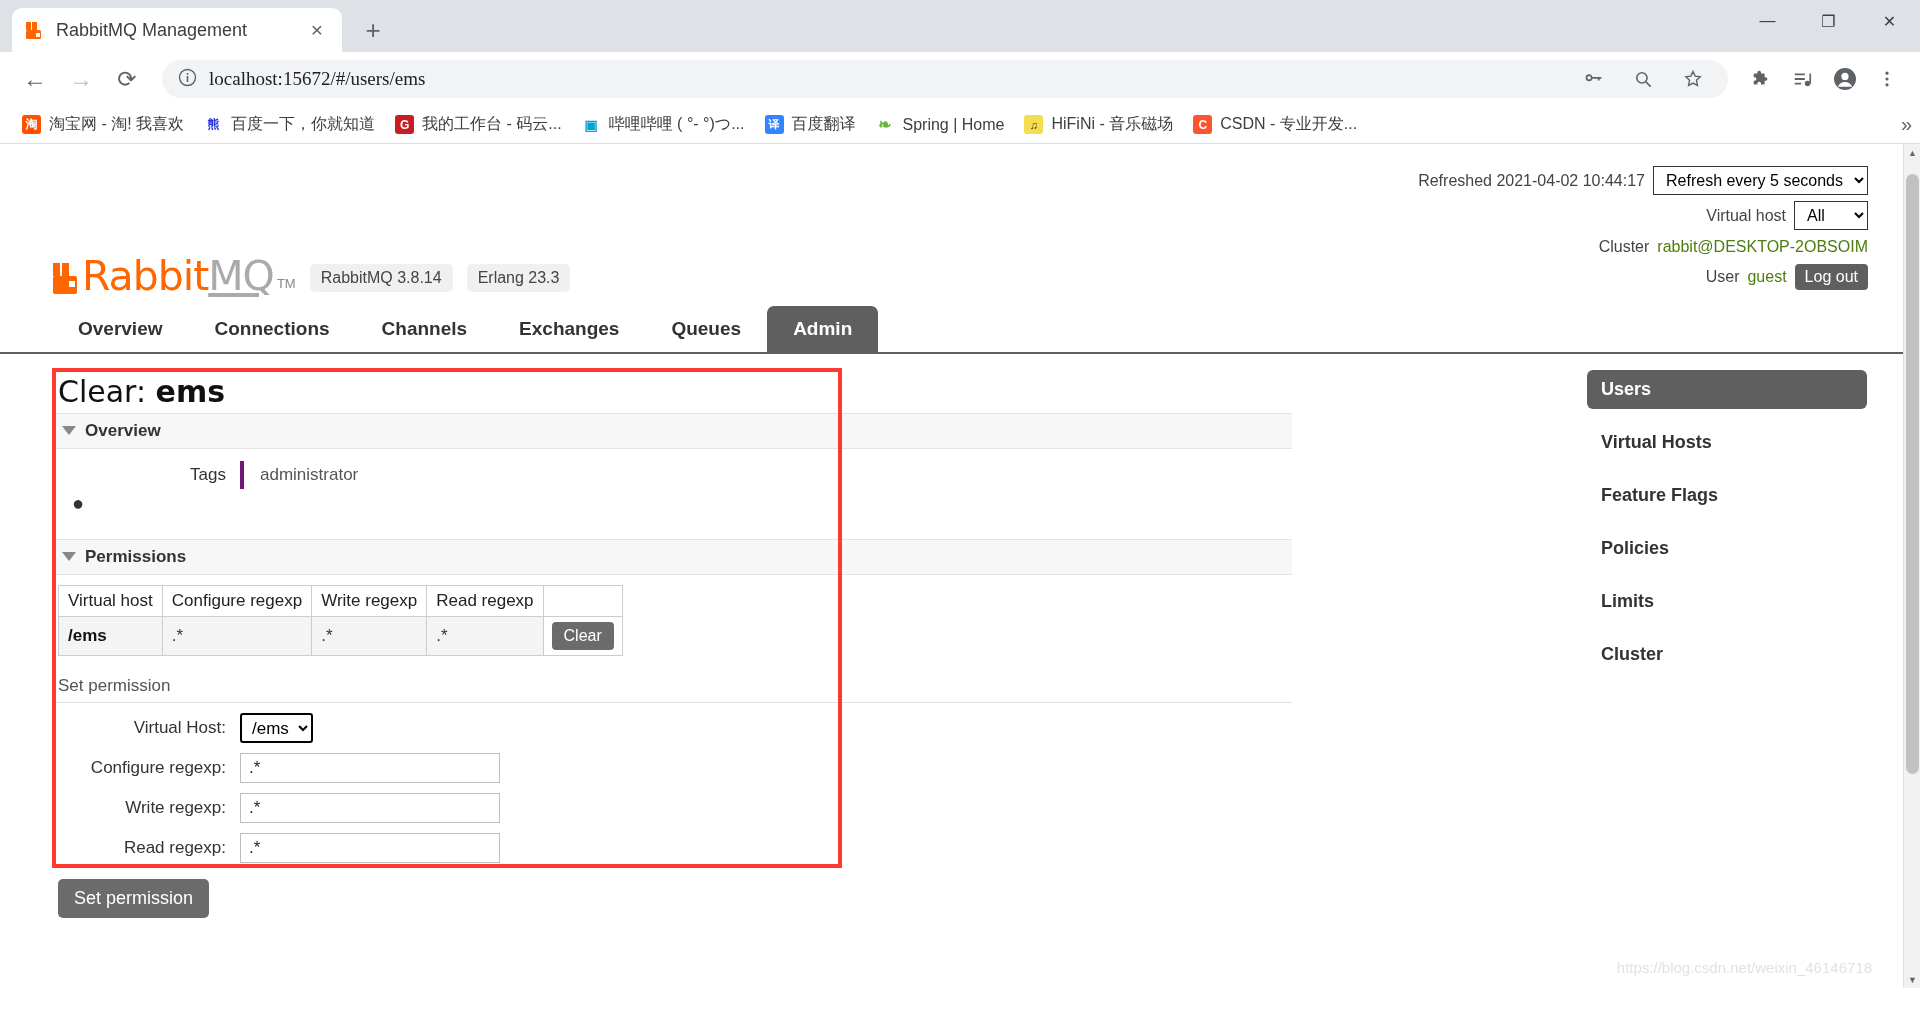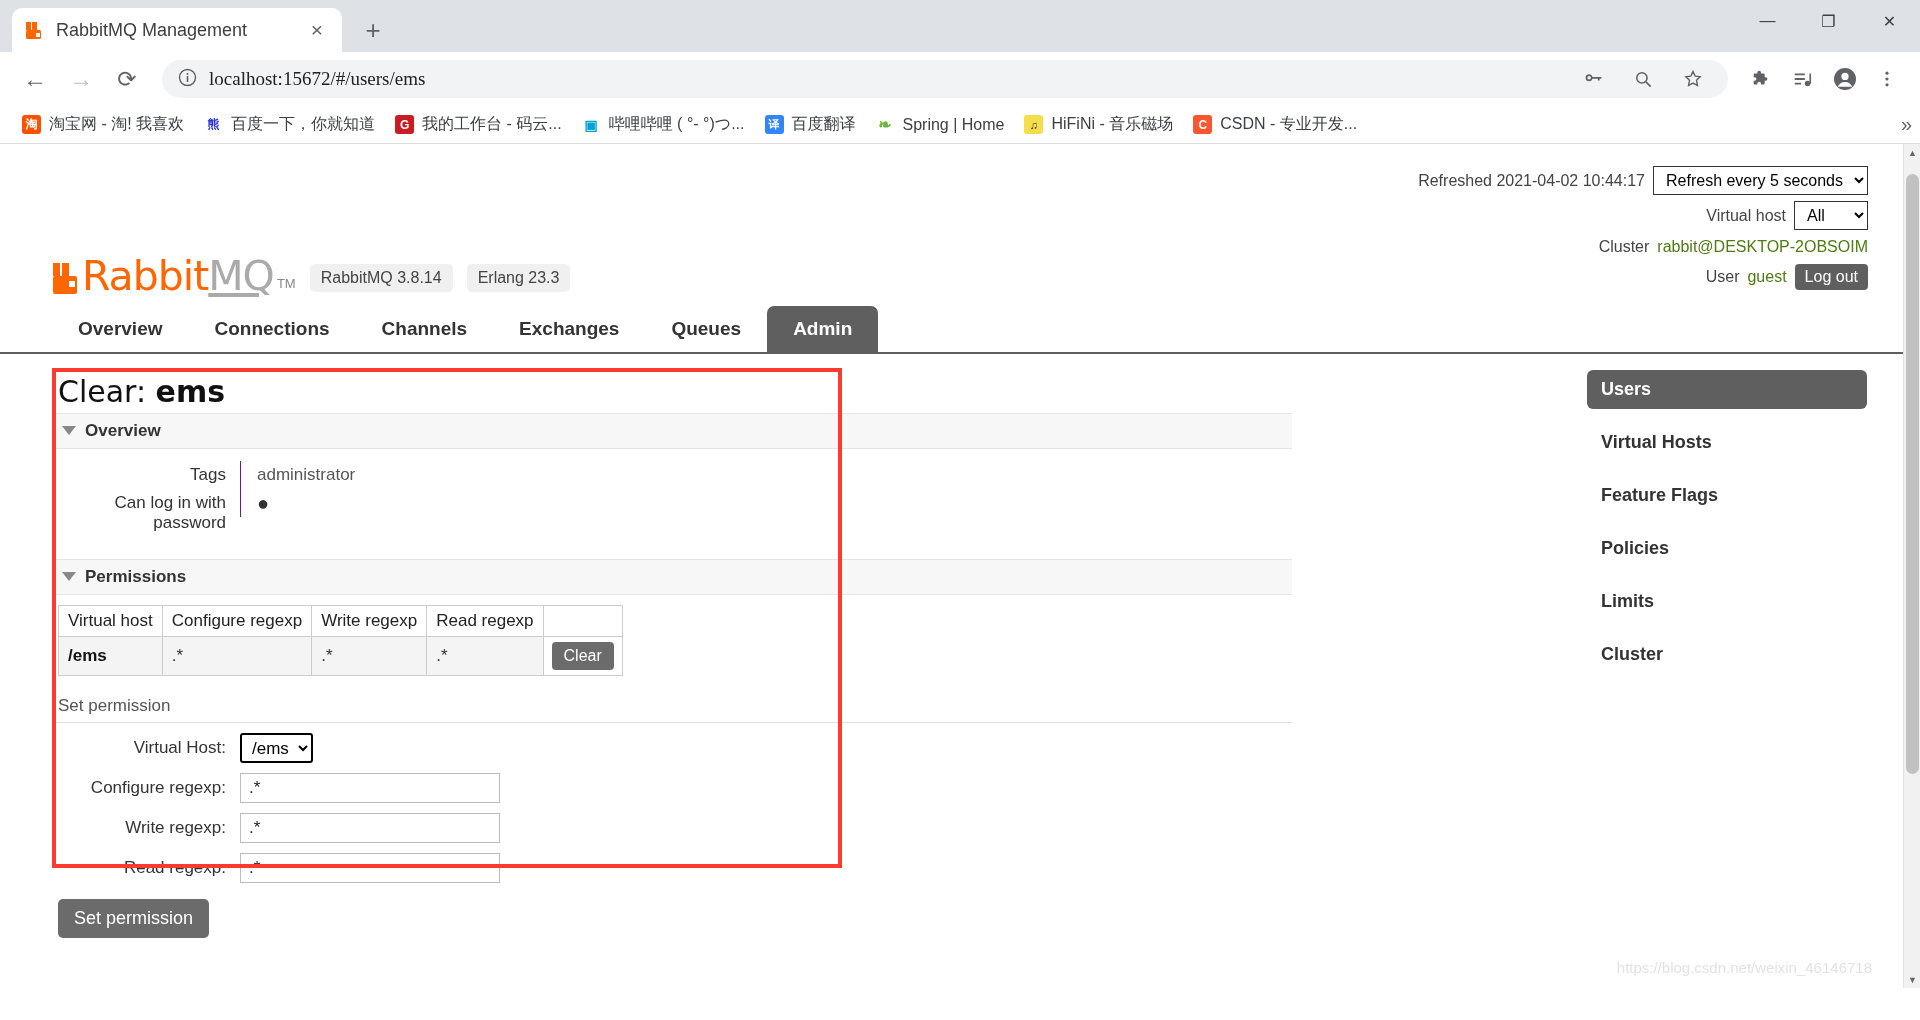--- a/index.html
+++ b/index.html
@@ -298,21 +298,21 @@
     width: 188px;
     text-align: right;
     font-size: 17px;
     color: #333;
     padding: 4px 14px 4px 0;
   }
   .kv-val {
     font-size: 17px;
     color: #555;
     padding: 4px 0 4px 16px;
-    border-left: 1px solid #701a75;
+    border-left: 4px solid #701a75;
     min-width: 420px;
     min-height: 27px;
   }
   .dot { font-size: 20px; color: #333; line-height: 1; }
 
   .sub-label {
     font-size: 17px;
     color: #555;
     padding: 12px 0 6px 6px;
     border-bottom: 1px solid #e0e0e0;
@@ -629,21 +629,20 @@
         <span class="caret"></span>
         <span>Overview</span>
       </div>
 
       <div class="kv-table">
         <div class="kv-row">
           <div class="kv-key">Tags</div>
           <div class="kv-val">administrator</div>
         </div>
         <div class="kv-row">
-          <div class="kv-key">Can log in with password</div>
           <div class="kv-val dot">●</div>
         </div>
       </div>
 
       <div class="section-bar" style="margin-top:22px;">
         <span class="caret"></span>
         <span>Permissions</span>
       </div>
 
 

